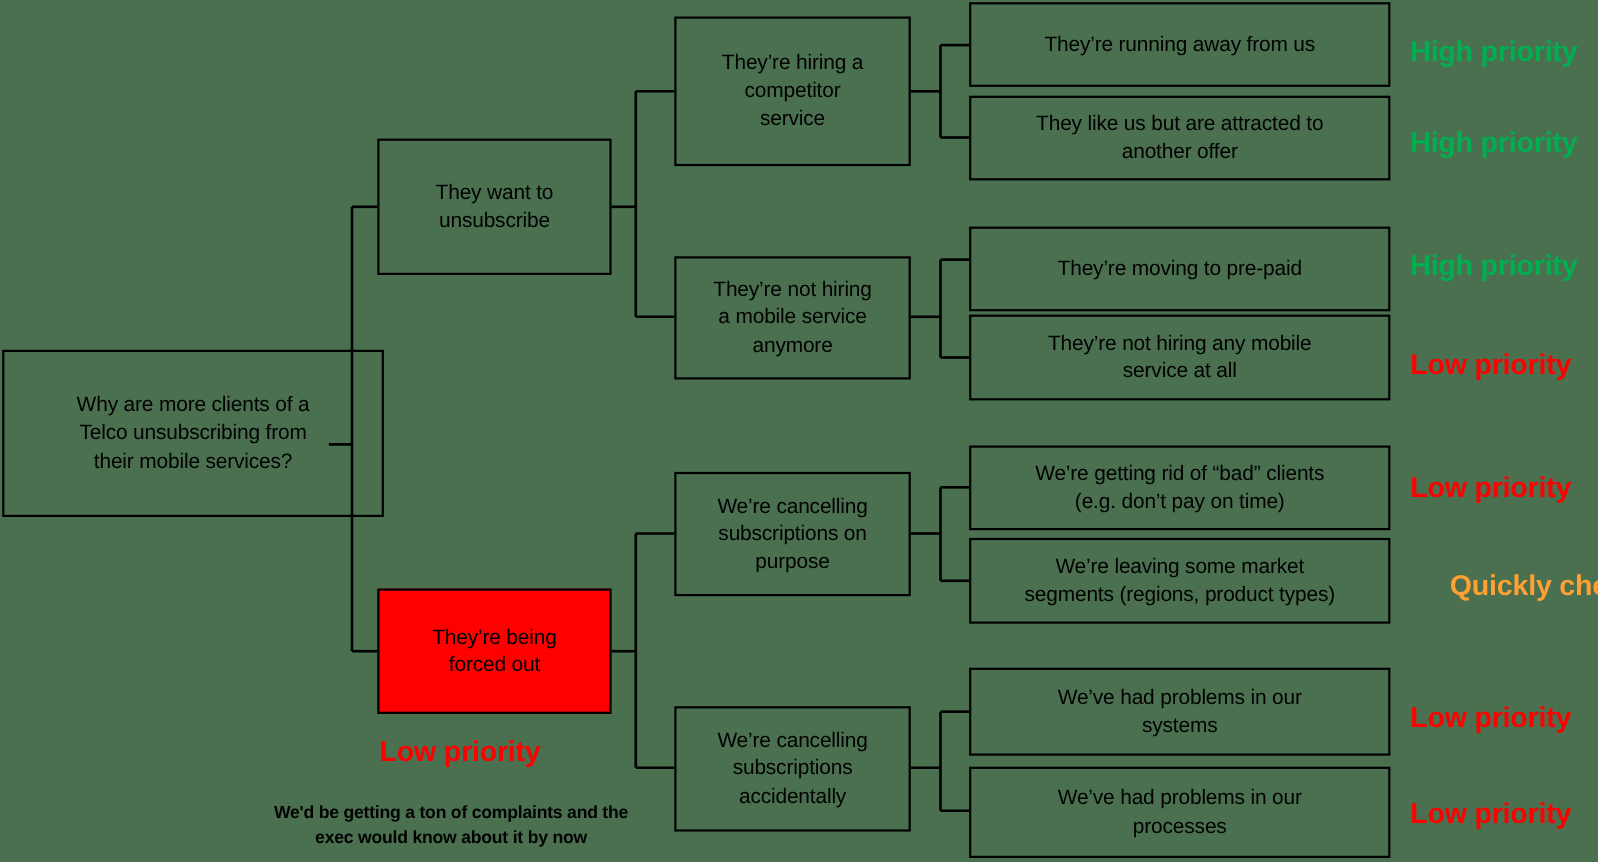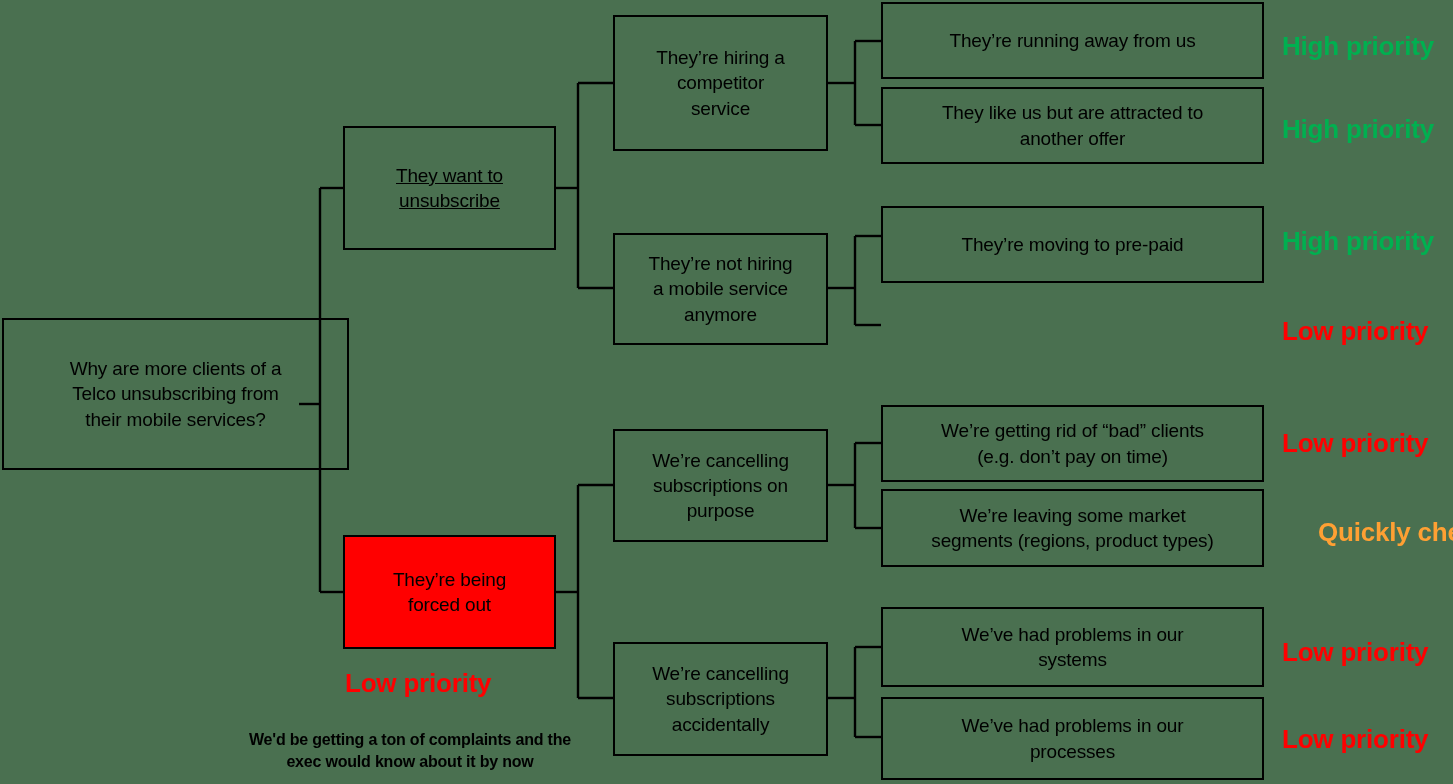--- a/index.html
+++ b/index.html
@@ -116,21 +116,21 @@
     <path d="M 855 647 L 881 647"></path>
     <path d="M 855 737 L 881 737"></path>
   </svg>
 
   <div class="node" style="left:2px; top:318px; width:347px; height:152px;">
     <span class="node-text">Why are more clients of a
 Telco unsubscribing from
 their mobile services?</span>
   </div>
 
-  <div class="node" style="left:343px; top:126px; width:213px; height:124px;text-decoration:underline;">
+  <div class="node" style="left:343px; top:126px; width:213px; height:124px;">
     <span class="node-text">They want to
 unsubscribe</span>
   </div>
 
   <div class="node filled-red" style="left:343px; top:535px; width:213px; height:114px;">
     <span class="node-text">They’re being
 forced out</span>
   </div>
 
   <div class="tag low" style="left:345px; top:668px;">Low priority</div>
@@ -171,20 +171,24 @@
     <span class="node-text">They like us but are attracted to
 another offer</span>
   </div>
   <div class="tag high" style="left:1282px; top:114px;">High priority</div>
 
   <div class="node" style="left:881px; top:206px; width:383px; height:77px;">
     <span class="node-text">They’re moving to pre-paid</span>
   </div>
   <div class="tag high" style="left:1282px; top:226px;">High priority</div>
 
+  <div class="node" style="left:881px; top:286px; width:383px; height:78px;">
+    <span class="node-text">They’re not hiring any mobile
+service at all</span>
+  </div>
   <div class="tag low" style="left:1282px; top:316px;">Low priority</div>
 
   <div class="node" style="left:881px; top:405px; width:383px; height:77px;">
     <span class="node-text">We’re getting rid of “bad” clients
 (e.g. don’t pay on time)</span>
   </div>
   <div class="tag low" style="left:1282px; top:428px;">Low priority</div>
 
   <div class="node" style="left:881px; top:489px; width:383px; height:78px;">
     <span class="node-text">We’re leaving some market

